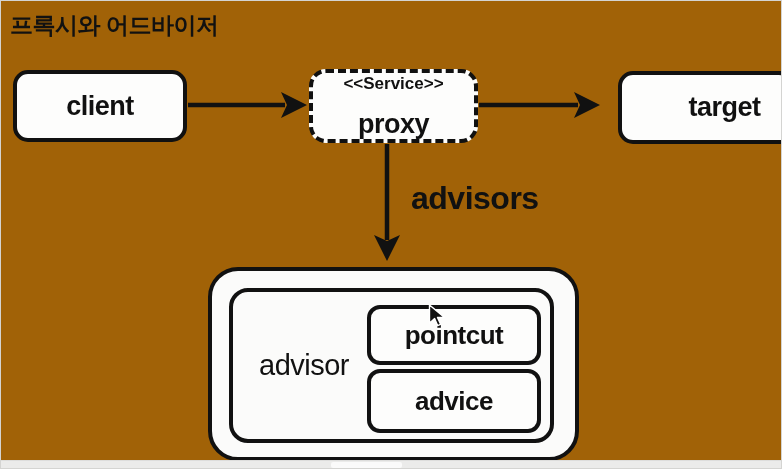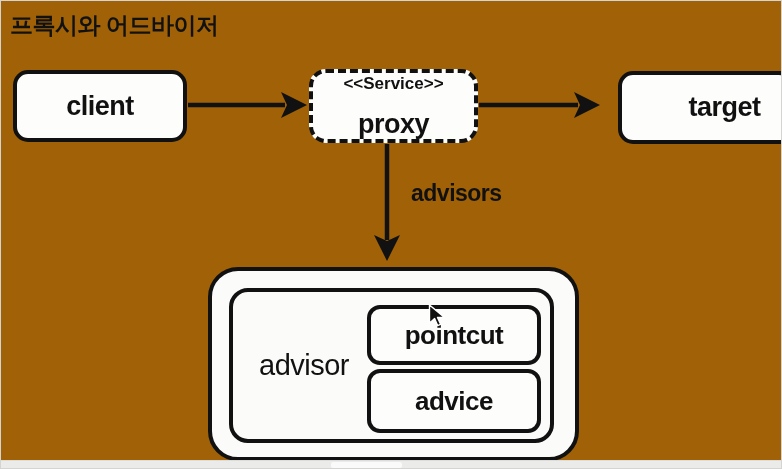--- a/index.html
+++ b/index.html
@@ -60,21 +60,21 @@
   .arrows-layer {
     position: absolute;
     left: 0; top: 0; width: 782px; height: 469px;
     pointer-events: none;
   }
 
   .edge-label {
     position: absolute;
     left: 410px;
     top: 179px;
-    font-size: 23px;
+    font-size: 32px;
     font-weight: 700;
     letter-spacing: -0.5px;
   }
 
   .group-outer {
     left: 207px; top: 266px; width: 371px; height: 194px;
     border-radius: 30px;
     background: #fbfbfa;
   }
   .group-inner {

